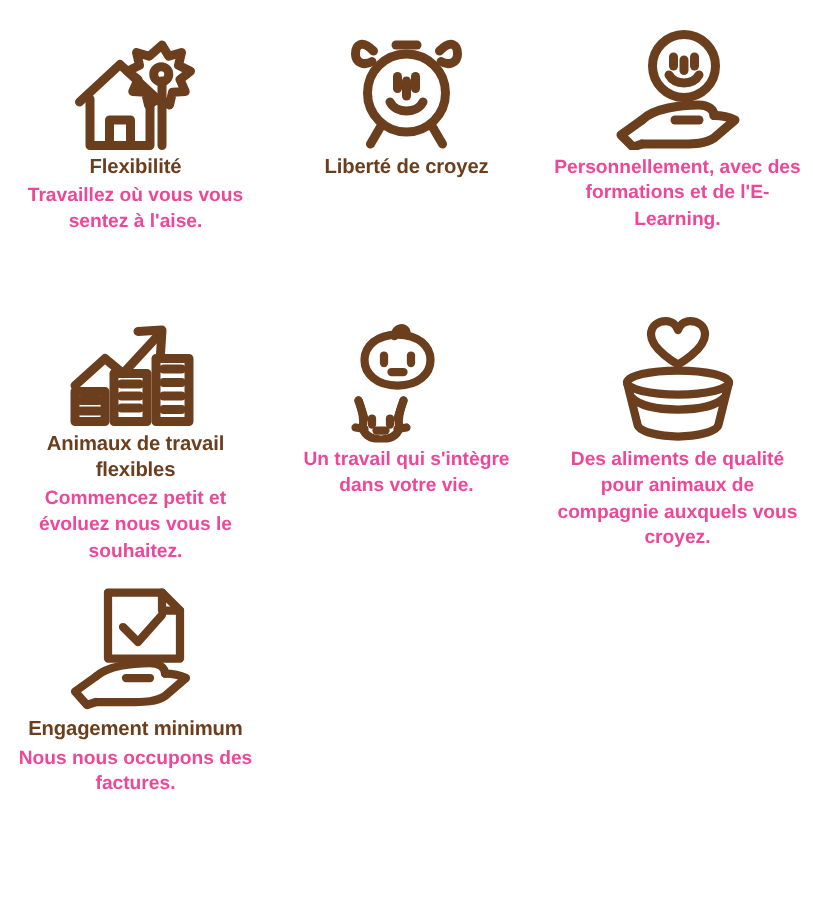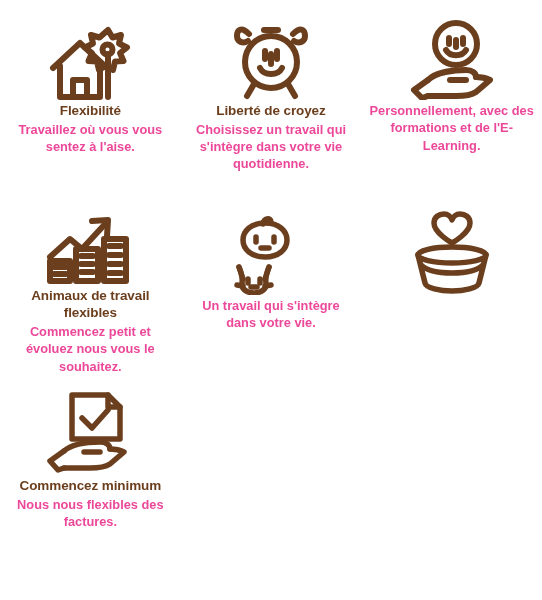--- a/index.html
+++ b/index.html
@@ -105,21 +105,20 @@
         <path d="M57 66 L64 78"></path>
 
         <path d="M34 33 L34 41"></path>
         <path d="M46 33 L46 41"></path>
         <path d="M40 36 L40 46"></path>
 
         <path d="M29 50 C33 58, 47 58, 51 50"></path>
       </svg>
     </div>
     <p class="card-title">Liberté de croyez</p>
-    <p class="card-desc">Choisissez un travail qui s'intègre dans votre vie quotidienne.</p>
   </div>
 
   <div class="benefit-card w-wide">
     <div class="icon-wrap">
       <svg width="96" height="80" viewBox="0 0 96 80" fill="none" stroke="#6B3F1E" stroke-width="6" stroke-linecap="round" stroke-linejoin="round">
 
         <circle cx="52" cy="24" r="21"></circle>
         <path d="M45 18 L45 24"></path>
         <path d="M59 18 L59 24"></path>
         <path d="M52 20 L52 27"></path>
@@ -198,37 +197,38 @@
 
         <path d="M48 32 C48 32, 30 22, 30 12 C30 6, 35 3, 40 3 C44 3, 47 6, 48 9 C49 6, 52 3, 56 3 C61 3, 66 6, 66 12 C66 22, 48 32, 48 32 Z"></path>
 
         <ellipse cx="48" cy="44" rx="34" ry="8"></ellipse>
 
         <path d="M14 44 L21 72 C22 77, 36 80, 48 80 C60 80, 74 77, 75 72 L82 44"></path>
 
         <path d="M17 54 C23 60, 36 62, 48 62 C60 62, 73 60, 79 54"></path>
       </svg>
     </div>
+    <p class="card-desc">Des aliments de qualité pour animaux de compagnie auxquels vous croyez.</p>
   </div>
 
   <div class="benefit-card w-wide">
     <div class="icon-wrap">
       <svg width="96" height="84" viewBox="0 0 96 84" fill="none" stroke="#6B3F1E" stroke-width="5.5" stroke-linecap="round" stroke-linejoin="round">
 
         <path d="M30 4 L66 4 L78 16 L78 48 L30 48 Z"></path>
         <path d="M66 4 L66 16 L78 16"></path>
 
         <path d="M40 27 L50 37 L66 19"></path>
 
         <path d="M22 60 C30 53, 46 51, 58 51 C64 51, 68 54, 68 58"></path>
         <path d="M68 58 C76 58, 82 61, 82 61 L68 73 C62 77, 54 77, 48 77 L22 77"></path>
         <path d="M42 61 L58 61"></path>
 
         <path d="M22 60 L8 70 L16 79 L22 77"></path>
       </svg>
     </div>
-    <p class="card-title">Commencez minimum</p>
-    <p class="card-desc">Nous nous flexibles des factures.</p>
+    <p class="card-title">Engagement minimum</p>
+    <p class="card-desc">Nous nous occupons des factures.</p>
   </div>
 
   <div class="benefit-card empty"></div>
 
 </div>
 
 </body></html>

